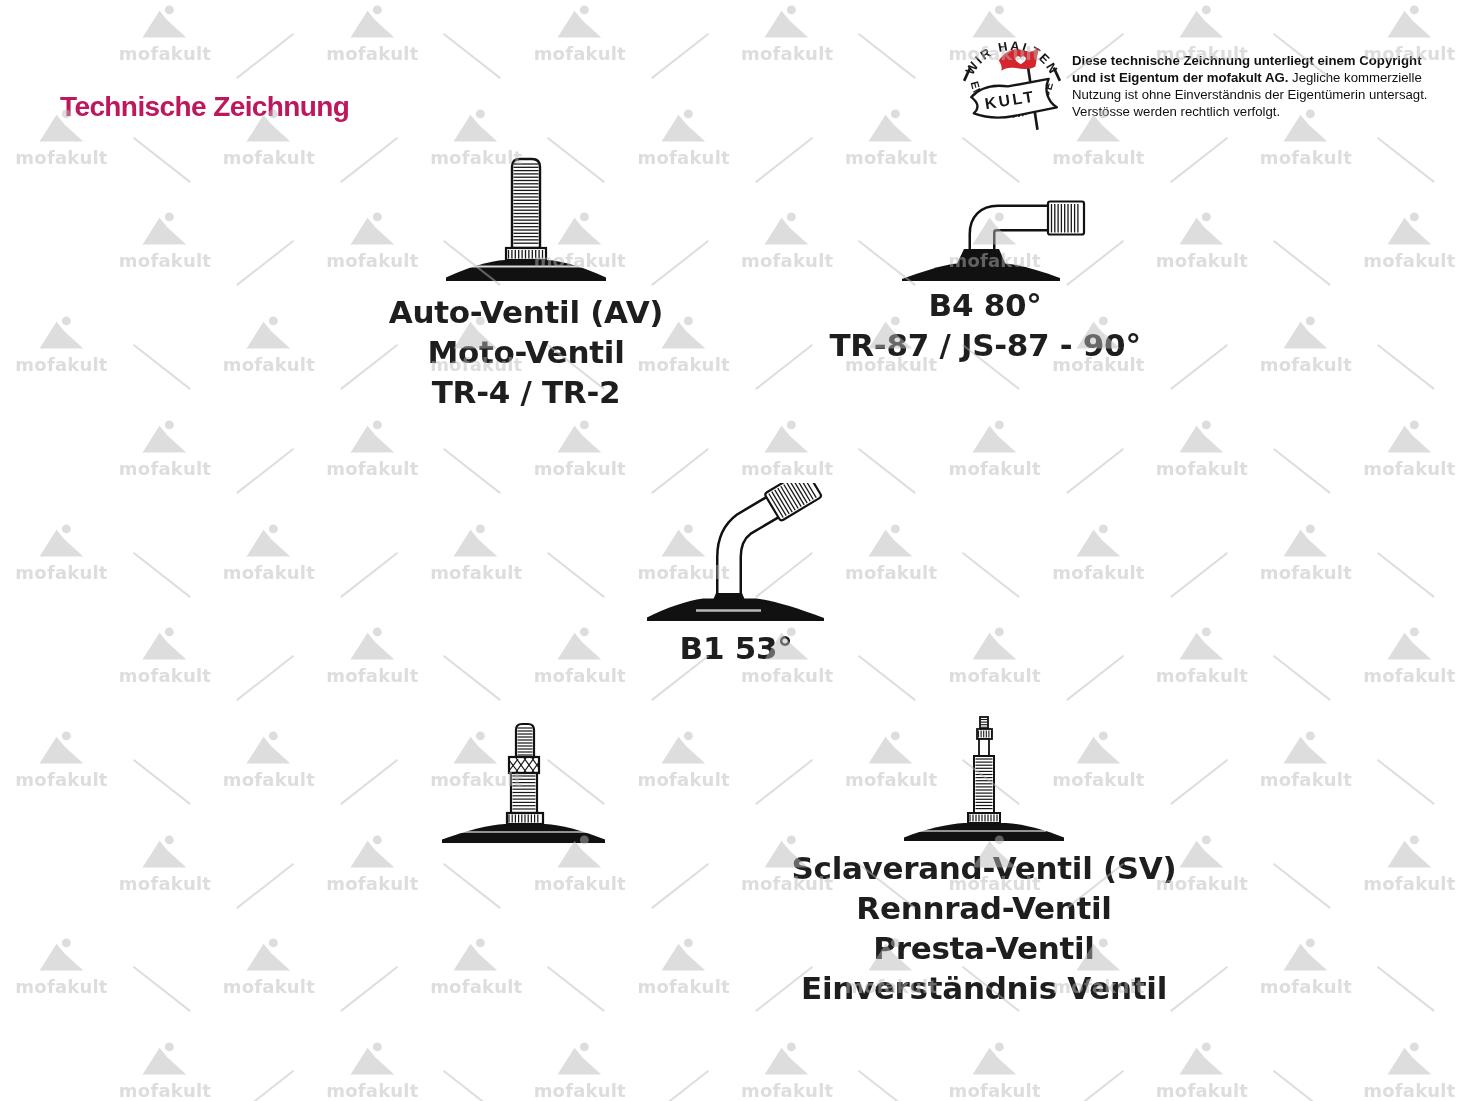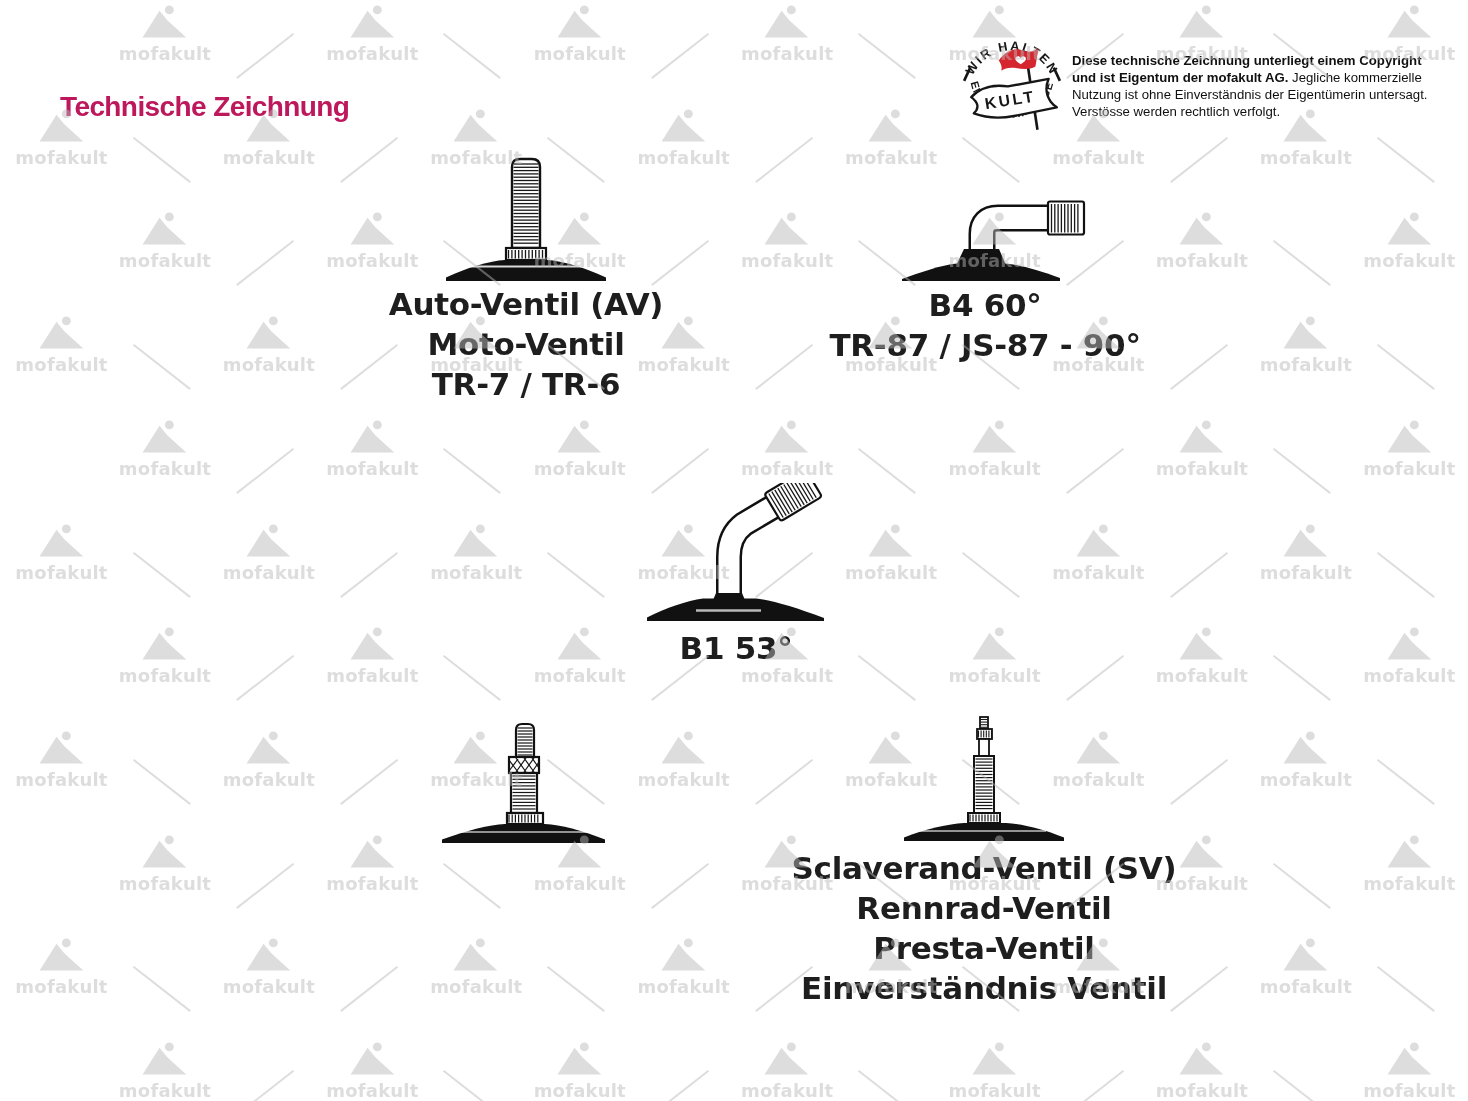--- a/index.html
+++ b/index.html
@@ -98,24 +98,24 @@
         <line x1="83.50000000000003" y1="96" x2="83.50000000000003" y2="104.5"></line>
         <line x1="86.90000000000003" y1="96" x2="86.90000000000003" y2="104.5"></line>
         <line x1="90.30000000000004" y1="96" x2="90.30000000000004" y2="104.5"></line>
         <line x1="93.70000000000005" y1="96" x2="93.70000000000005" y2="104.5"></line>
         <line x1="97.10000000000005" y1="96" x2="97.10000000000005" y2="104.5"></line>
         <line x1="100.50000000000006" y1="96" x2="100.50000000000006" y2="104.5"></line>
       </g>
     <path d="M4,127 L164,127 L164,123.5 C141,113 121,107 105,106 L63,106 C47,107 27,113 4,123.5 Z" fill="#111111"></path>
     <line x1="13" y1="112.5" x2="155" y2="112.5" stroke="rgba(255,255,255,0.85)" stroke-width="2.2"></line>
   </svg>
-  <div class="valve-labels" style="left:526px;top:284px">
+  <div class="valve-labels" style="left:526px;top:292px">
     <div>Auto-Ventil (AV)</div>
     <div>Moto-Ventil</div>
-    <div>TR-7 / TR-6</div>
+    <div>TR-4 / TR-2</div>
   </div>
 
   <svg class="figure" style="left:898px;top:193px" width="192" height="92" viewBox="0 0 192 92">
     <path d="M84,62 L84,41 Q84,25 100,25 L152,25" fill="none" stroke="#111111" stroke-width="27"></path>
     <path d="M84,62 L84,41 Q84,25 100,25 L152,25" fill="none" stroke="#ffffff" stroke-width="22"></path>
     <rect x="150" y="8.5" width="36" height="33" rx="2" fill="#ffffff" stroke="#111111" stroke-width="2.2"></rect>
     <g stroke="#161616" stroke-width="1.3">
         <line x1="153.5" y1="11" x2="153.5" y2="39.5"></line>
         <line x1="156.8" y1="11" x2="156.8" y2="39.5"></line>
         <line x1="160.10000000000002" y1="11" x2="160.10000000000002" y2="39.5"></line>
@@ -123,21 +123,21 @@
         <line x1="166.70000000000005" y1="11" x2="166.70000000000005" y2="39.5"></line>
         <line x1="170.00000000000006" y1="11" x2="170.00000000000006" y2="39.5"></line>
         <line x1="173.30000000000007" y1="11" x2="173.30000000000007" y2="39.5"></line>
         <line x1="176.60000000000008" y1="11" x2="176.60000000000008" y2="39.5"></line>
         <line x1="179.9000000000001" y1="11" x2="179.9000000000001" y2="39.5"></line>
       </g>
     <path d="M66,56 L101,56 L111,79 L55,79 Z" fill="#111111"></path>
     <path d="M4,88 L162,88 L162,85 C139,76.5 121,71.5 107,70.5 L59,70.5 C43,72 22,79.5 4,86 Z" fill="#111111"></path>
   </svg>
   <div class="valve-labels" style="left:985px;top:285px">
-    <div>B4 60°</div>
+    <div>B4 80°</div>
     <div>TR-87 / JS-87 - 90°</div>
   </div>
 
   <svg class="figure" style="left:643px;top:483px" width="190" height="145" viewBox="0 0 190 145">
     <path d="M86,126 L86,74 Q86,52 101,41 L140,18" fill="none" stroke="#111111" stroke-width="26"></path>
     <path d="M86,126 L86,74 Q86,52 101,41 L140,18" fill="none" stroke="#ffffff" stroke-width="21"></path>
     <g transform="translate(133,22.5) rotate(-31)">
       <rect x="-4" y="-16" width="48" height="32" rx="3" fill="#ffffff" stroke="#111111" stroke-width="2.2"></rect>
       <g stroke="#161616" stroke-width="1.3">
           <line x1="0" y1="-14" x2="0" y2="14"></line>

